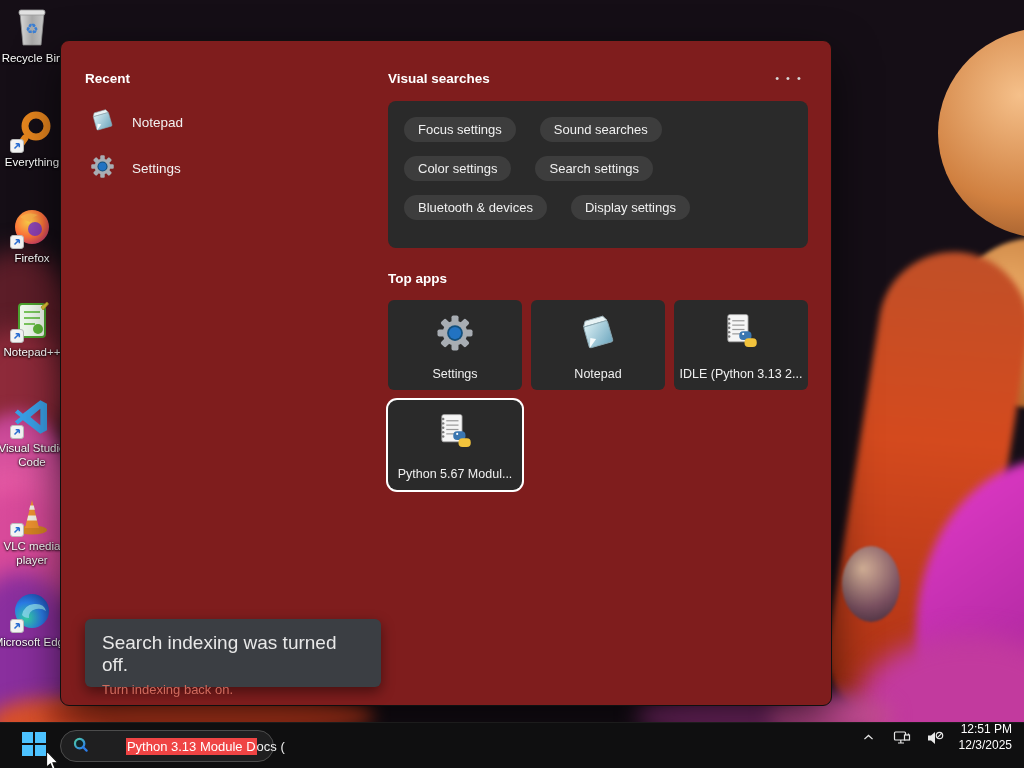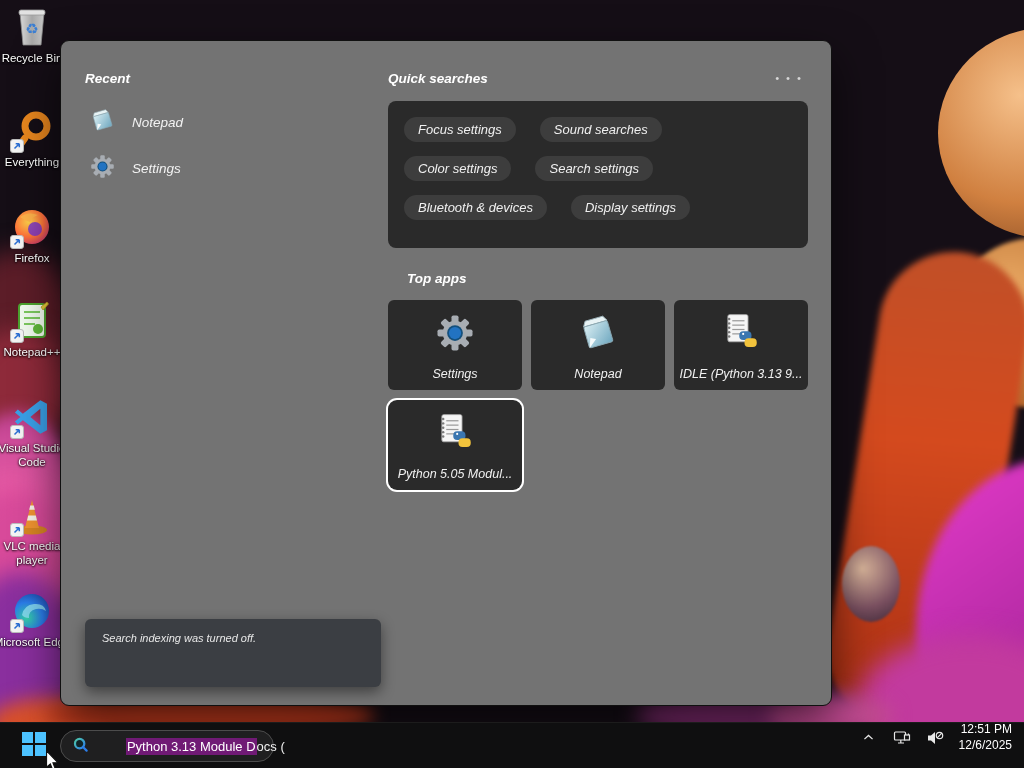--- a/index.html
+++ b/index.html
@@ -36,26 +36,26 @@
   .desktop-icons { position:absolute; left:0; top:0; width:80px; height:768px; z-index:2; }
   .dicon { position:absolute; left:-7px; width:78px; display:flex; flex-direction:column; align-items:center; }
   .dicon .ic { position:relative; width:42px; height:42px; display:flex; align-items:center; justify-content:center; }
   .dicon .badge { position:absolute; left:-1px; bottom:-1px; width:14px; height:14px; }
   .dicon .lbl { margin-top:3px; font-size:11.5px; line-height:1.25; color:#fff; text-align:center;
     text-shadow:0 1px 2px rgba(0,0,0,.9), 0 0 3px rgba(0,0,0,.8); width:78px; }
   .d-recycle { top:6px; }  .d-everything { top:110px; } .d-firefox { top:206px; }
   .d-npp { top:300px; } .d-vscode { top:396px; } .d-vlc { top:494px; } .d-edge { top:590px; }
 
   
-  .panel { position:absolute; left:60px; top:40px; width:772px; height:666px; background:#737373;
-    border:1px solid #101010; border-radius:9px; box-shadow:0 18px 45px rgba(0,0,0,.6); z-index:5;font-style:italic; }
+  .panel { position:absolute; left:60px; top:40px; width:772px; height:666px; background:#7f1d1d;
+    border:1px solid #101010; border-radius:9px; box-shadow:0 18px 45px rgba(0,0,0,.6); z-index:5; }
   .sec-title { position:absolute; font-size:13.5px; font-weight:700; color:#ffffff; }
   .t-recent { left:24px; top:30px; }
   .t-qs { left:327px; top:30px; }
-  .t-apps { left:346px; top:230px; }
+  .t-apps { left:327px; top:230px; }
   .qs-more { position:absolute; left:710px; top:26px; width:36px; height:22px; color:#d8d8d8;
     font-size:11px; letter-spacing:2px; text-align:center; line-height:22px; border-radius:4px; cursor:default; }
 
   .recent-item { position:absolute; left:28px; width:260px; height:38px; display:flex; align-items:center;
     gap:16px; border-radius:4px; }
   .ri-0 { top:62px; } .ri-1 { top:108px; }
   .recent-item .rlbl { font-size:13.5px; color:#f2f2f2; }
 
   .qs-box { position:absolute; left:327px; top:60px; width:420px; height:147px; background:#2a2a2a;
     border-radius:8px; padding:16px; display:flex; flex-direction:column; gap:14px; }
@@ -65,32 +65,32 @@
 
   .tiles { position:absolute; left:327px; top:259px; width:424px; display:grid;
     grid-template-columns:repeat(3,134px); grid-auto-rows:90px; gap:10px 9px; }
   .tile { background:#2a2a2a; border-radius:6px; display:flex; flex-direction:column; align-items:center;
     justify-content:center; gap:9px; padding:4px 6px 2px; }
   .tile.selected { box-shadow:0 0 0 2px #ffffff; border-radius:9px; }
   .tile .tlbl { font-size:12.5px; color:#f0f0f0; white-space:nowrap; overflow:hidden; max-width:124px; }
 
   .notif { position:absolute; left:24px; top:578px; width:296px; height:68px; background:#3b3e43;
     border-radius:6px; padding:13px 17px; box-shadow:0 5px 14px rgba(0,0,0,.45); }
-  .notif .msg { font-size:11px; color:#e8e8e8; }
+  .notif .msg { font-size:19px; color:#e8e8e8; }
   .notif .lnk { font-size:13px; color:#cf6a5d; margin-top:6px; cursor:pointer; }
 
   
   .taskbar { position:absolute; left:0; bottom:0; width:1024px; height:46px; background:#0f0f10;
     border-top:1px solid #1c1c1c; z-index:10; }
   .start-btn { position:absolute; left:17px; top:6px; width:34px; height:34px; border-radius:5px;
     display:flex; align-items:center; justify-content:center; }
   .tb-search { position:absolute; left:60px; top:7px; width:214px; height:32px; background:#1f1f20;
     border:1px solid #4c4c4c; border-radius:17px; display:flex; align-items:center; padding:0 11px; gap:8px; }
   .tb-search .txt { font-size:13px; color:#f0f0f0; white-space:pre; }
-  .tb-search .sel { background:#701a75; color:#ffffff; padding:1px 1px; }
+  .tb-search .sel { background:#ef4444; color:#ffffff; padding:1px 1px; }
   .tray { position:absolute; right:6px; top:0; height:29px; display:flex; align-items:center; gap:7px; }
   .tray-ic { width:26px; height:30px; display:flex; align-items:center; justify-content:center; border-radius:4px; }
   .clock { text-align:right; font-size:12px; color:#ffffff; line-height:1.3; padding:0 6px 0 4px; }
 
   .cursor { position:absolute; left:44px; top:750px; z-index:30; }
 </style>
 </head>
 <body>
 
 <div class="stage">
@@ -288,21 +288,21 @@
             <rect x="34" y="20" width="10" height="8" rx="2" transform="rotate(45 24 24)"></rect>
             <circle cx="24" cy="24" r="14"></circle>
           </g>
           <circle cx="24" cy="24" r="9" fill="#15507c"></circle>
             <circle cx="24" cy="24" r="7" fill="#2273c2"></circle>
         </svg>
       </span>
       <span class="rlbl">Settings</span>
     </div>
 
-    <div class="sec-title t-qs">Quick searches</div>
+    <div class="sec-title t-qs">Visual searches</div>
     <div class="qs-more">• • •</div>
 
     <div class="qs-box">
       <div class="qs-row">
         <span class="pill">Focus settings</span>
         <span class="pill">Sound searches</span>
       </div>
       <div class="qs-row">
         <span class="pill">Color settings</span>
         <span class="pill">Search settings</span>
@@ -367,21 +367,21 @@
                 <circle cx="10.5" cy="13" r="1.4"></circle>
                 <circle cx="10.5" cy="18" r="1.4"></circle>
                 <circle cx="10.5" cy="23" r="1.4"></circle>
                 <circle cx="10.5" cy="28" r="1.4"></circle>
               </g>
             <rect x="22" y="22" width="14" height="10" rx="4.5" fill="#3a76b0"></rect>
             <rect x="28" y="30" width="14" height="10" rx="4.5" fill="#f2c33c"></rect>
             <circle cx="26.5" cy="25" r="1.2" fill="#fff"></circle>
           </svg>
         </span>
-        <span class="tlbl">IDLE (Python 3.13 9...</span>
+        <span class="tlbl">IDLE (Python 3.13 2...</span>
       </div>
 
       <div class="tile selected">
         <span>
           <svg width="42" height="42" viewBox="0 0 48 48">
             <rect x="9" y="3" width="23" height="31" rx="2" fill="#f5f5f5" stroke="#ababab" stroke-width="1"></rect>
             <g stroke="#9a9a9a" stroke-width="1.4">
                 <line x1="14" y1="10" x2="28" y2="10"></line>
                 <line x1="14" y1="15" x2="28" y2="15"></line>
                 <line x1="14" y1="20" x2="28" y2="20"></line>
@@ -392,27 +392,28 @@
                 <circle cx="10.5" cy="13" r="1.4"></circle>
                 <circle cx="10.5" cy="18" r="1.4"></circle>
                 <circle cx="10.5" cy="23" r="1.4"></circle>
                 <circle cx="10.5" cy="28" r="1.4"></circle>
               </g>
             <rect x="22" y="22" width="14" height="10" rx="4.5" fill="#3a76b0"></rect>
             <rect x="28" y="30" width="14" height="10" rx="4.5" fill="#f2c33c"></rect>
             <circle cx="26.5" cy="25" r="1.2" fill="#fff"></circle>
           </svg>
         </span>
-        <span class="tlbl">Python 5.05 Modul...</span>
+        <span class="tlbl">Python 5.67 Modul...</span>
       </div>
 
     </div>
 
     <div class="notif">
       <div class="msg">Search indexing was turned off.</div>
+      <div class="lnk">Turn indexing back on.</div>
     </div>
   </div>
 
   <div class="taskbar">
 
     <div class="start-btn">
       <span>
         <svg width="26" height="26" viewBox="0 0 26 26" fill="#4cc2ff">
           <rect x="1" y="1" width="11" height="11"></rect>
             <rect x="14" y="1" width="11" height="11"></rect>
@@ -450,21 +451,21 @@
       </div>
       <div class="tray-ic">
         <svg width="20" height="20" viewBox="0 0 20 20">
           <path d="M3 7.5 h3 L10 4 v12 l-4 -3.5 H3 z" fill="#e8e8e8"></path>
           <circle cx="14.5" cy="7.5" r="3.2" fill="none" stroke="#e8e8e8" stroke-width="1.2"></circle>
           <line x1="12.2" y1="9.8" x2="16.8" y2="5.2" stroke="#e8e8e8" stroke-width="1.2"></line>
         </svg>
       </div>
       <div class="clock">
         <div>12:51 PM</div>
-        <div>12/6/2025</div>
+        <div>12/3/2025</div>
       </div>
     </div>
   </div>
 
   <div class="cursor">
     <svg width="17" height="24" viewBox="0 0 20 28">
       <path d="M3 1 L3 20 L7.5 16.2 L10.5 24 L13.5 22.6 L10.5 15 L16.5 15 Z" fill="#ffffff" stroke="#111" stroke-width="1.3"></path>
     </svg>
   </div>
 

